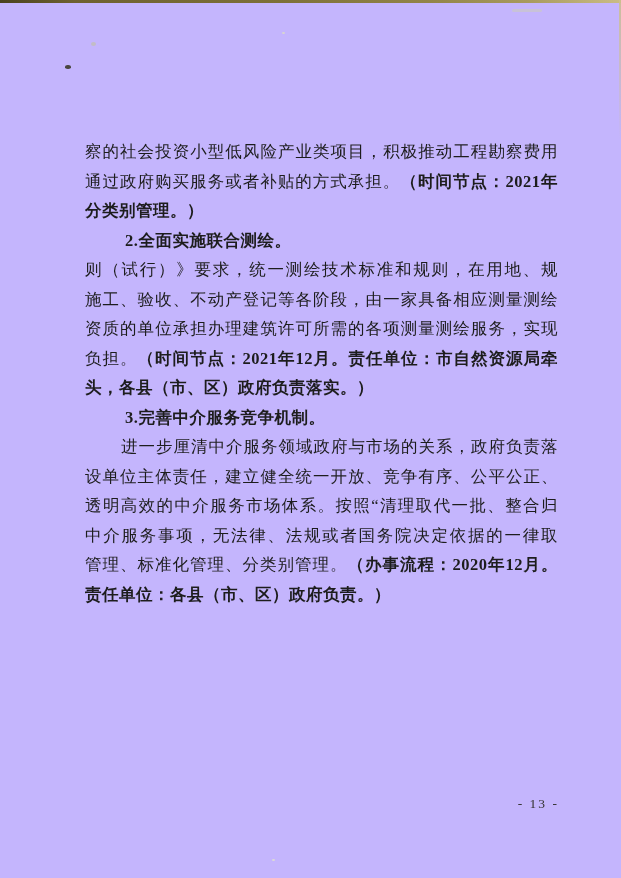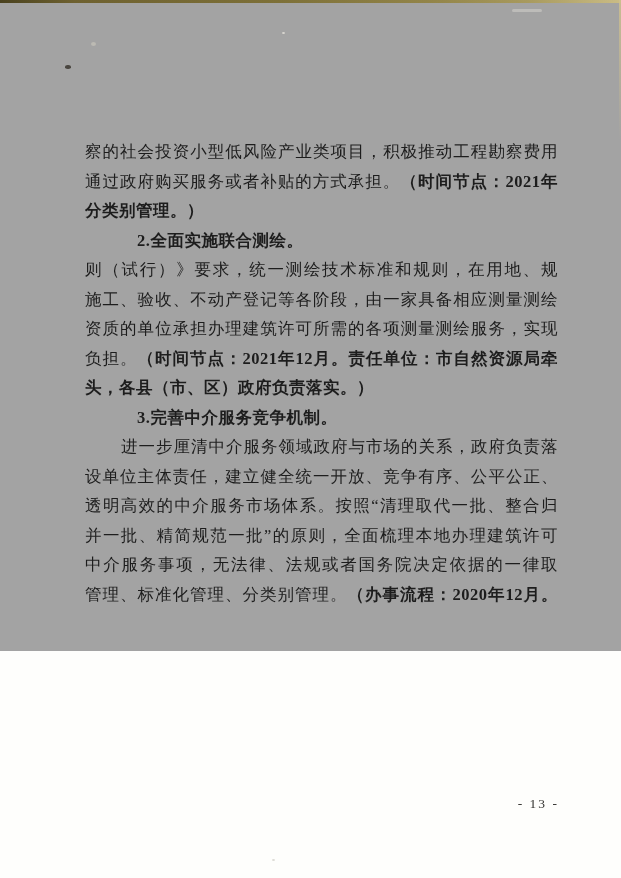--- a/index.html
+++ b/index.html
@@ -7,22 +7,22 @@
     padding: 0;
     width: 621px;
     height: 878px;
     background: #fefefc;
     overflow: hidden;
     font-family: "Liberation Serif", "DejaVu Serif", serif;
   }
   .page {
     position: relative;
     width: 621px;
-    height: 651px;
-    background: #a3a3a3;
+    height: 878px;
+    background: #c4b5fd;
     color: #1f1f1f;
   }
   
   .top-edge {
     position: absolute;
     top: 0; left: 0; right: 0;
     height: 3px;
     background: linear-gradient(90deg, #4a421f 0%, #6e6130 12%, #7d7038 45%, #938549 70%, #a89a5e 85%, #cabc85 100%);
   }
   .right-edge {
@@ -51,21 +51,21 @@
   .line {
     height: 29.5px;
     overflow: hidden;
   }
   .line.j {
     text-align: justify;
     text-align-last: justify;
   }
   .line.indent { text-indent: 36px; }
   .block-heading .line {
-    margin-left: 52px;
+    margin-left: 40px;
     font-weight: bold;
   }
   .seg.bold { font-weight: bold; }
 
   
   .page-number {
     position: absolute;
     top: 796px;
     right: 62px;
     font-size: 13.5px;
@@ -101,20 +101,20 @@
         <div class="line j"><span class="seg">负担。</span><span class="seg bold">（时间节点：2021年12月。责任单位：市自然资源局牵</span></div>
         <div class="line"><span class="seg bold">头，各县（市、区）政府负责落实。）</span></div>
       </div>
       <div class="block block-heading">
         <div class="line"><span class="seg bold">3.完善中介服务竞争机制。</span></div>
       </div>
       <div class="block block-paragraph">
         <div class="line j indent"><span class="seg">进一步厘清中介服务领域政府与市场的关系，政府负责落实</span></div>
         <div class="line j"><span class="seg">设单位主体责任，建立健全统一开放、竞争有序、公平公正、</span></div>
         <div class="line j"><span class="seg">透明高效的中介服务市场体系。按照“清理取代一批、整合归</span></div>
-        <div class="line j"><span class="seg">并一批、精简规范一批”的原则，全面梳理本地办理建筑许可</span></div>
         <div class="line j"><span class="seg">中介服务事项，无法律、法规或者国务院决定依据的一律取消，</span></div>
         <div class="line j"><span class="seg">管理、标准化管理、分类别管理。</span><span class="seg bold">（办事流程：2020年12月。</span></div>
+        <div class="line"><span class="seg bold">责任单位：各县（市、区）政府负责。）</span></div>
       </div>
     </div>
 
   <div class="page-number">- 13 -</div>
 </div>
 
 </body></html>

